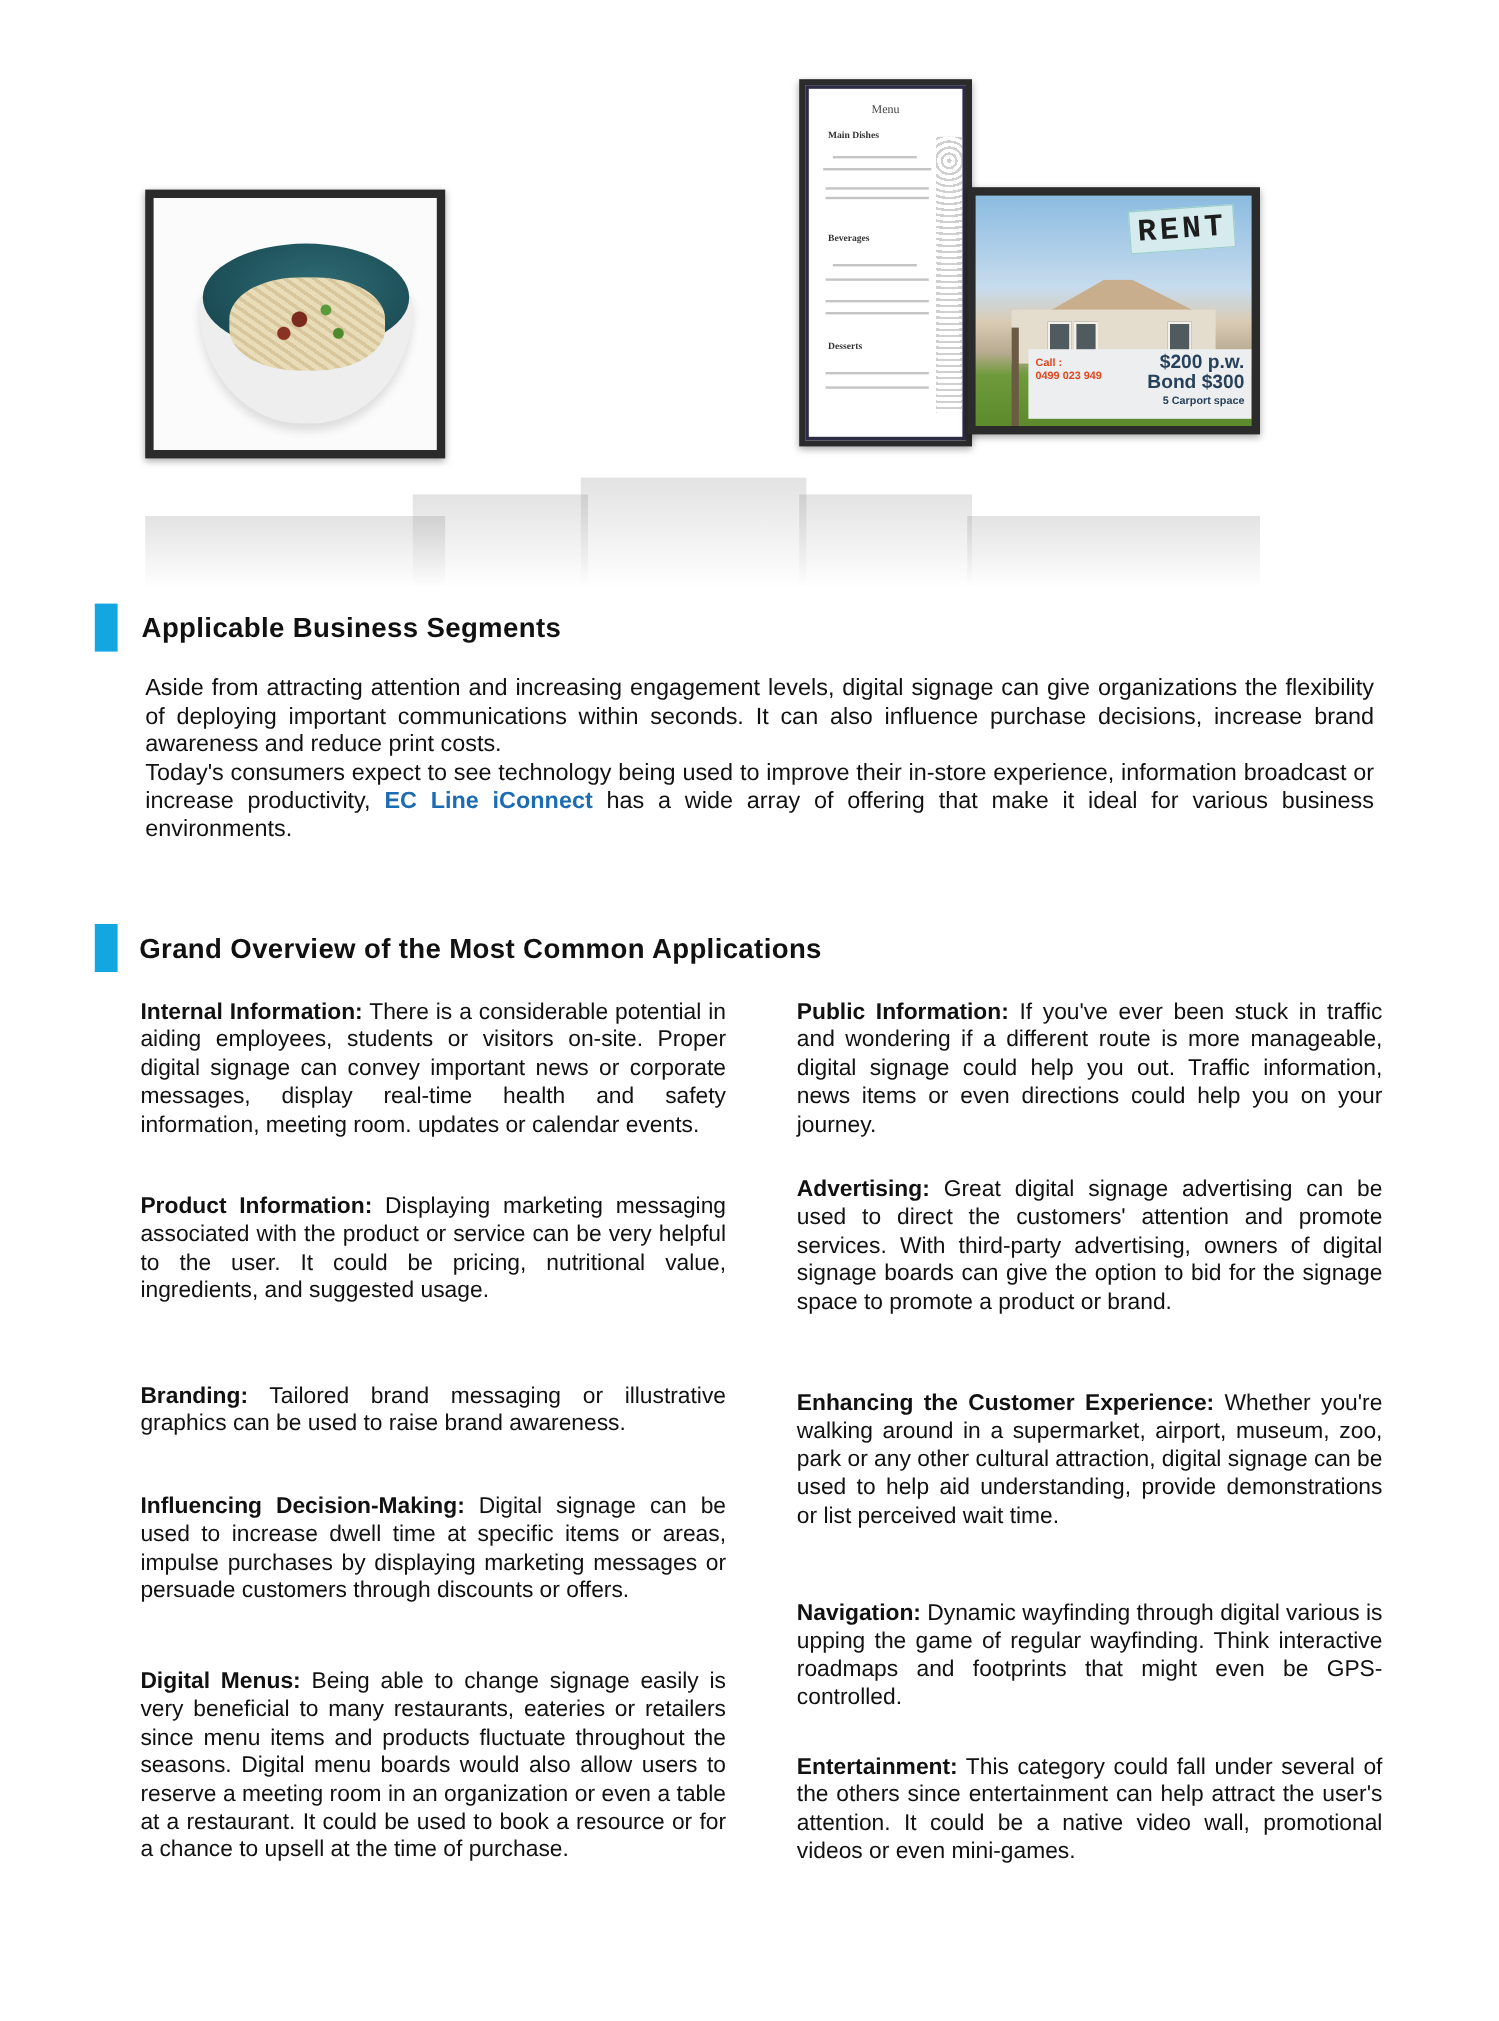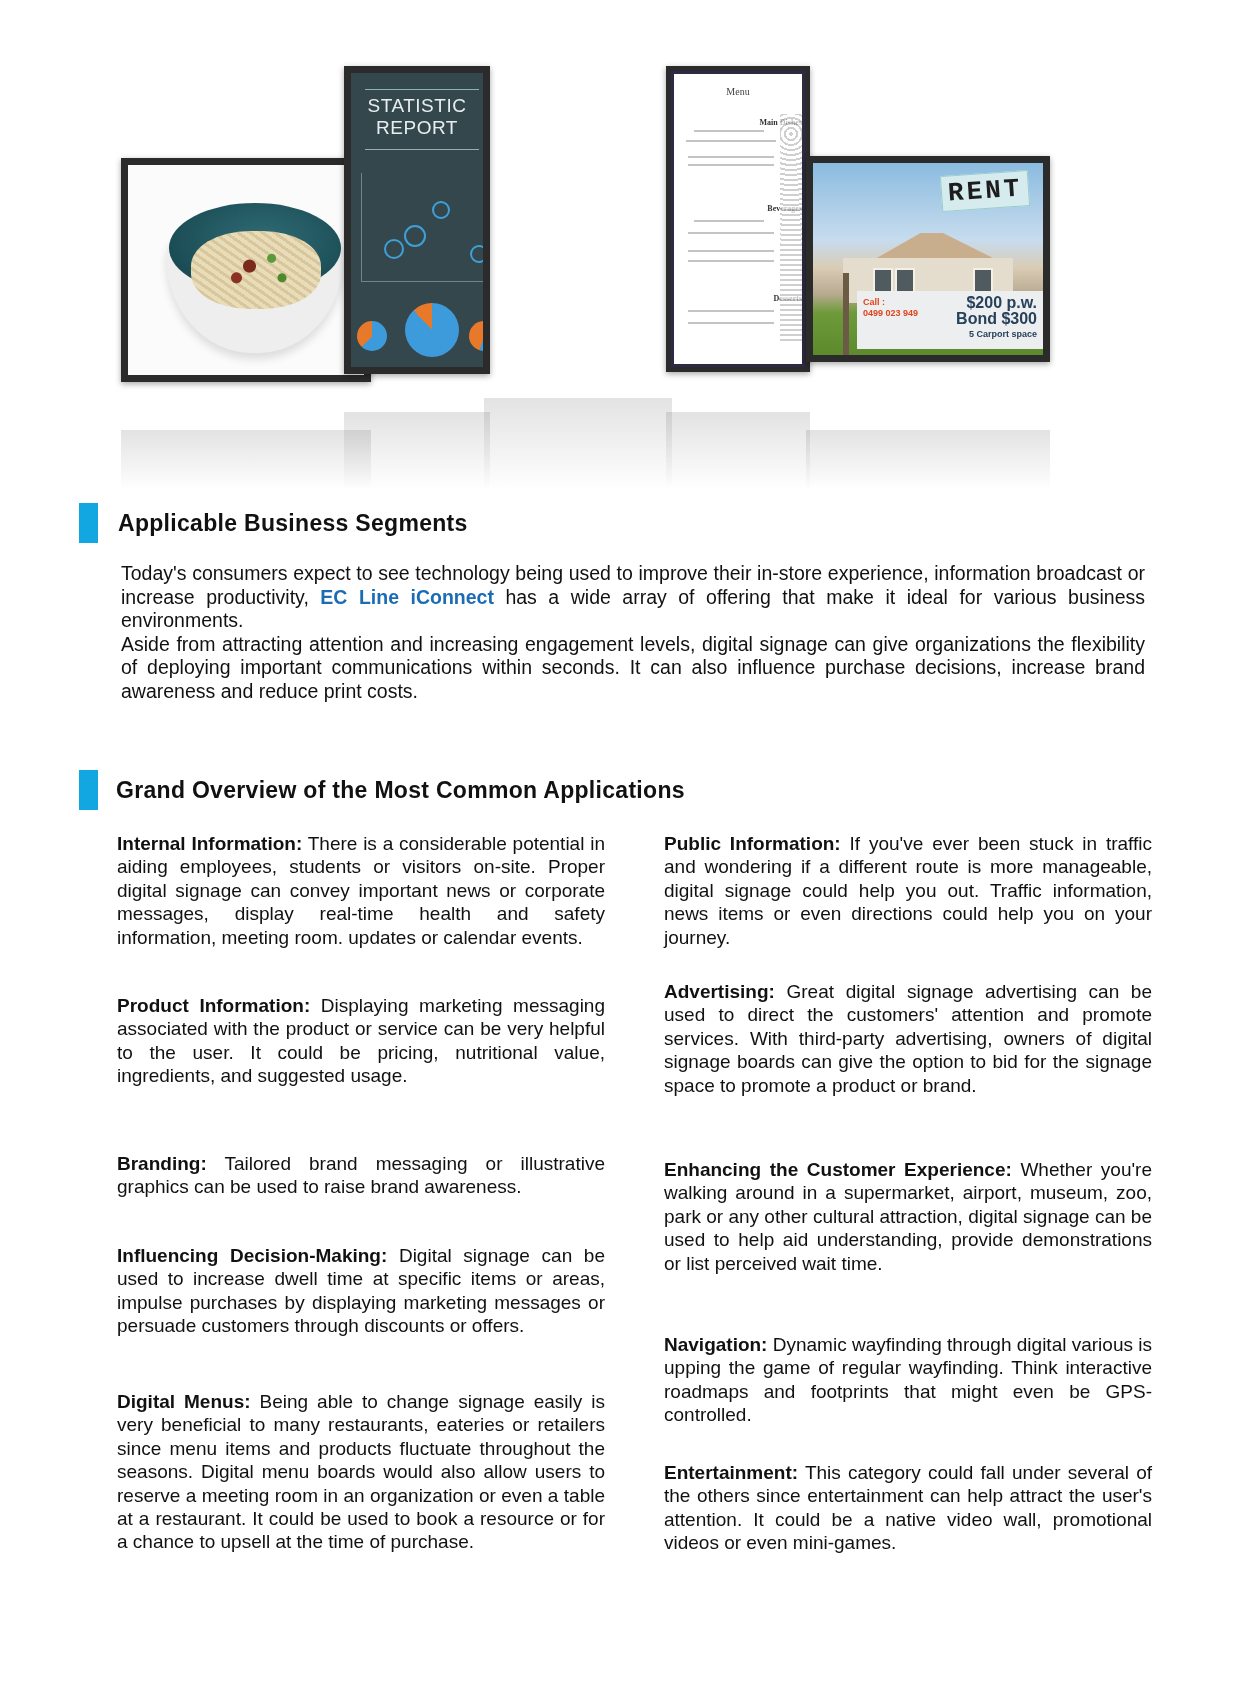--- a/index.html
+++ b/index.html
@@ -52,22 +52,22 @@
                 text-shadow: 0 0 3px rgba(0,0,0,0.4); }
   .sale-rule { position: absolute; left: 40px; right: 12px; top: 195px; height: 1px; background: #eee; }
   .sale-sub { position: absolute; left: 18px; top: 200px; color: #f2ece4; font-size: 15px; font-weight: bold; }
 
   
   .s-menu { left: 666px; top: 66px; width: 144px; height: 306px; padding-left: 16px; }
   .s-menu .inner { background: #fff; border: 3px solid #2c2a44; left: 5px; top: 5px; right: 5px; bottom: 5px; }
   .menu-title { position: absolute; left: 0; right: 0; top: 12px; text-align: center;
                 font-family: "Liberation Serif", serif; font-size: 10px; color: #444; }
   .menu-line { position: absolute; height: 2px; background: #c4c4c4; }
-  .menu-head { position: absolute; left: 16px; right: 0; text-align: right;
-               font-family: "Liberation Serif", serif; font-size: 8px; color: #333; font-weight: bold; margin-top: 10px; }
+  .menu-head { position: absolute; left: 16px; right: 0; text-align: left;
+               font-family: "Liberation Serif", serif; font-size: 8px; color: #333; font-weight: bold; }
   .menu-orn { position: absolute; right: 0; top: 40px; width: 22px; height: 230px;
               background: repeating-radial-gradient(circle at 50% 20px, #bbb 0 2px, #fff 2px 5px); opacity: 0.7; }
 
   
   .s-rent { left: 806px; top: 156px; width: 244px; height: 206px; }
   .s-rent .inner { background: linear-gradient(to bottom, #8bbbe0 0%, #c7dcee 40%, #d9cbb3 55%, #b9ab92 68%, #6e9a3a 78%, #5c8a2c 100%); }
   .house-roof { position: absolute; left: 40px; top: 70px; width: 150px; height: 30px;
                 background: #c9ae8e; clip-path: polygon(10% 100%, 45% 0, 60% 0, 100% 100%); }
   .house-body { position: absolute; left: 30px; top: 95px; width: 170px; height: 45px; background: #e4dccd; }
   .house-win { position: absolute; top: 105px; width: 16px; height: 22px; background: #4f5b5f; border: 2px solid #f4f0e8; }
@@ -108,40 +108,20 @@
   <div class="screen s-food">
     <div class="inner">
       <div class="bowl">
         <div class="outer"></div>
         <div class="rim"></div>
         <div class="noodles"></div>
       </div>
     </div>
   </div>
 
-  <div class="screen s-stat">
-    <div class="inner">
-      <div class="stat-rule" style="top:16px;"></div>
-      <div class="stat-title">
-        <div>STATISTIC</div>
-        <div>REPORT</div>
-      </div>
-      <div class="stat-rule" style="top:76px;"></div>
-      <div class="stat-chart">
-        <div class="bubble" style="left:22px;top:66px;width:20px;height:20px;"></div>
-        <div class="bubble" style="left:42px;top:52px;width:22px;height:22px;"></div>
-        <div class="bubble" style="left:70px;top:28px;width:18px;height:18px;"></div>
-        <div class="bubble" style="left:108px;top:72px;width:18px;height:18px;"></div>
-
-      </div>
-      <div class="pie" style="left:6px;top:248px;width:30px;height:30px;background:conic-gradient(#3d9bdc 0 62%, #e8782a 62% 100%);"></div>
-      <div class="pie" style="left:54px;top:230px;width:54px;height:54px;background:conic-gradient(#3d9bdc 0 88%, #e8782a 88% 100%);"></div>
-      <div class="pie" style="left:118px;top:248px;width:30px;height:30px;background:conic-gradient(#3d9bdc 0 55%, #e8782a 55% 100%);"></div>
-    </div>
-  </div>
 
 
   <div class="screen s-menu">
     <div class="inner">
       <div class="menu-title">Menu</div>
       <div class="menu-head" style="top:34px;">Main Dishes</div>
       <div class="menu-line" style="left:20px;width:70px;top:56px;"></div>
       <div class="menu-line" style="left:12px;width:90px;top:66px;"></div>
       <div class="menu-line" style="left:14px;width:86px;top:82px;"></div>
       <div class="menu-line" style="left:14px;width:86px;top:90px;"></div>
@@ -178,22 +158,22 @@
         <div class="rent-carport">5 Carport space</div>
       </div>
     </div>
   </div>
 </div>
 
 <div class="sec-bar" style="left:79px;top:503px;"></div>
 <div class="sec-title" style="left:118px;top:510px;">Applicable Business Segments</div>
 
 <div class="intro">
+  <p>Aside from attracting attention and increasing engagement levels, digital signage can give organizations the flexibility of deploying important communications within seconds.  It can also influence purchase decisions, increase brand awareness and reduce print costs.</p>
   <p><span>Today's consumers expect to see technology being used to improve their in-store experience, information broadcast or increase productivity, </span><span class="brand-link">EC Line iConnect</span><span> has a wide array of offering that make it ideal for various business environments.</span></p>
-  <p>Aside from attracting attention and increasing engagement levels, digital signage can give organizations the flexibility of deploying important communications within seconds.  It can also influence purchase decisions, increase brand awareness and reduce print costs.</p>
 </div>
 
 <div class="sec-bar" style="left:79px;top:770px;"></div>
 <div class="sec-title" style="left:116px;top:777px;">Grand Overview of the Most Common Applications</div>
 
 <div class="col" style="left:117px;top:0;">
   <div class="item" style="top:832px;">
     <span class="label">Internal Information:</span><span> There is a considerable potential in aiding employees, students or visitors on-site. Proper digital signage can convey important news or corporate messages, display real-time health and safety information, meeting room. updates or calendar events.</span>
   </div>
   <div class="item" style="top:994px;">

